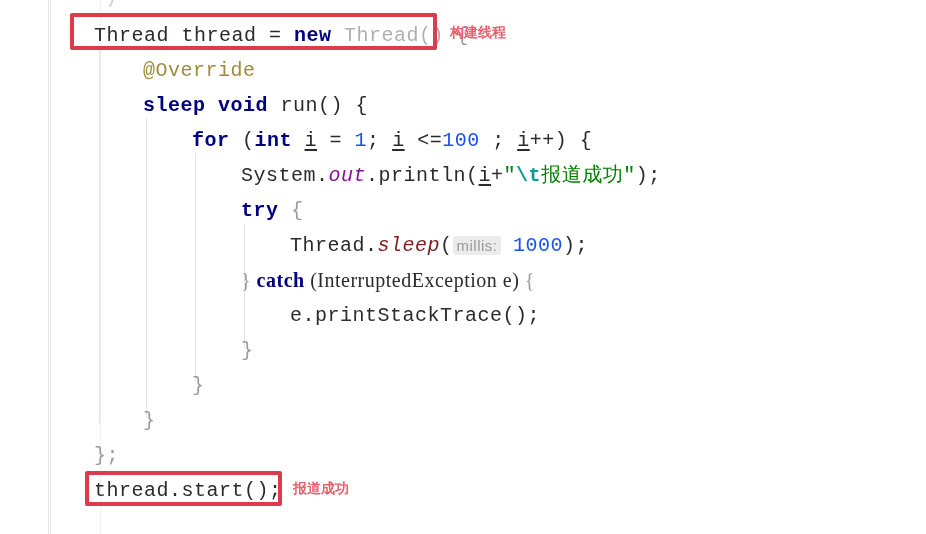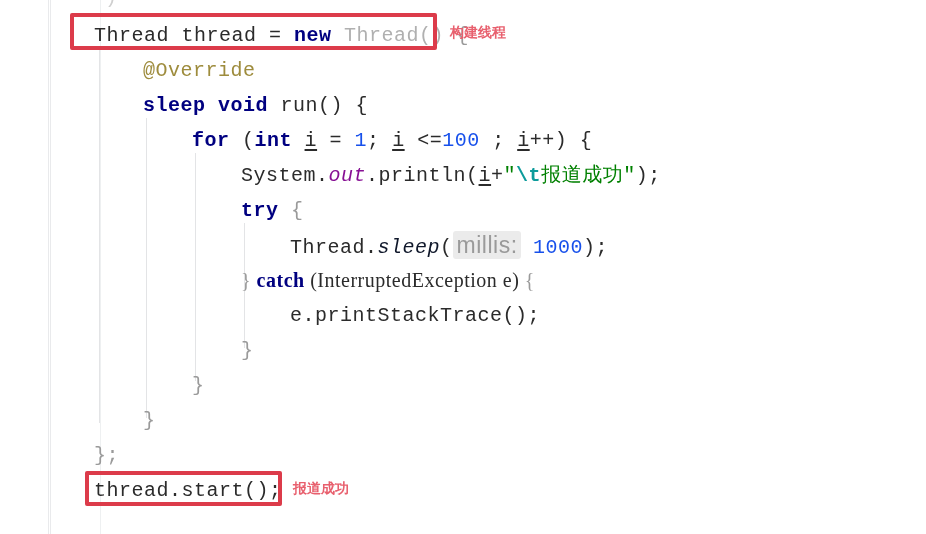--- a/index.html
+++ b/index.html
@@ -57,30 +57,30 @@
     color: #2b2b2b;
   }
 
   
   .kw      { color: #000080; font-weight: bold; }
   .num     { color: #1750eb; }
   .str     { color: #008000; }
   .esc     { color: #0d9b9b; font-weight: bold; }
   .ann     { color: #9e8c3d; }
   .fieldi  { color: #871094; font-style: italic; }
-  .methi   { color: #0f172a; font-style: italic; }
+  .methi   { color: #7f1d1d; font-style: italic; }
   .plain   { color: #2b2b2b; }
   .dim     { color: #b0b0b0; }
   .under   { color: #2b2b2b; text-decoration: underline; text-underline-offset: 3px; }
   .brace   { color: #9a9a9a; }
 
   
   .hint {
     font-family: "Liberation Sans", "DejaVu Sans", sans-serif;
-    font-size: 23px;
+    font-size: 15px;
     color: #9a9a9a;
     background: #ebebeb;
     border-radius: 3px;
     padding: 1px 3px 1px 4px;
   }
 
   
   .redbox {
     position: absolute;
     border: 4px solid #dc3b4a;

